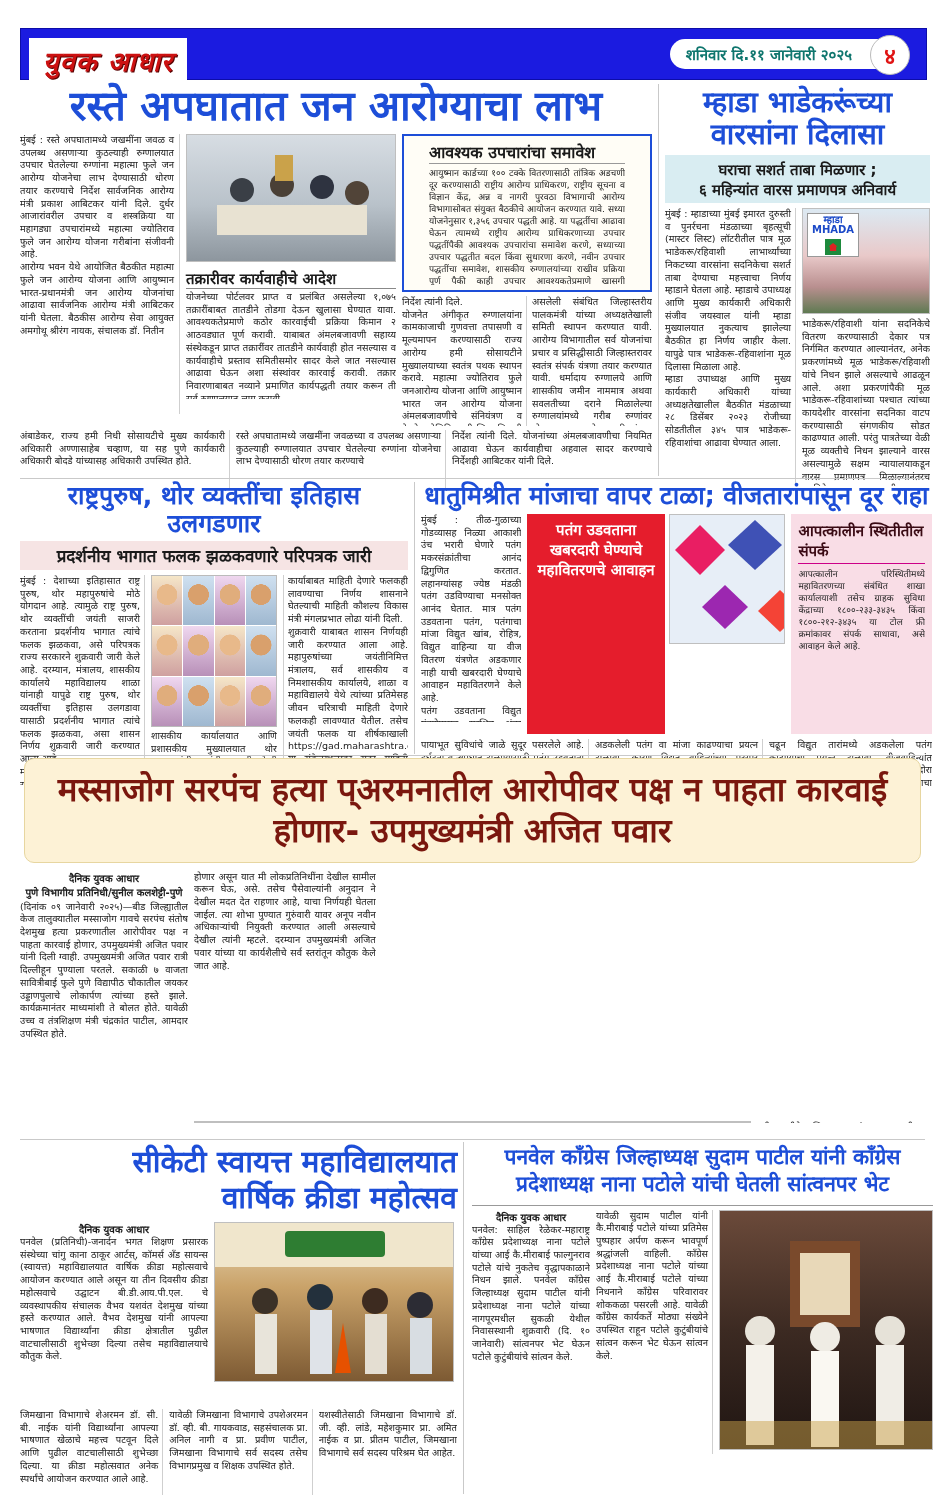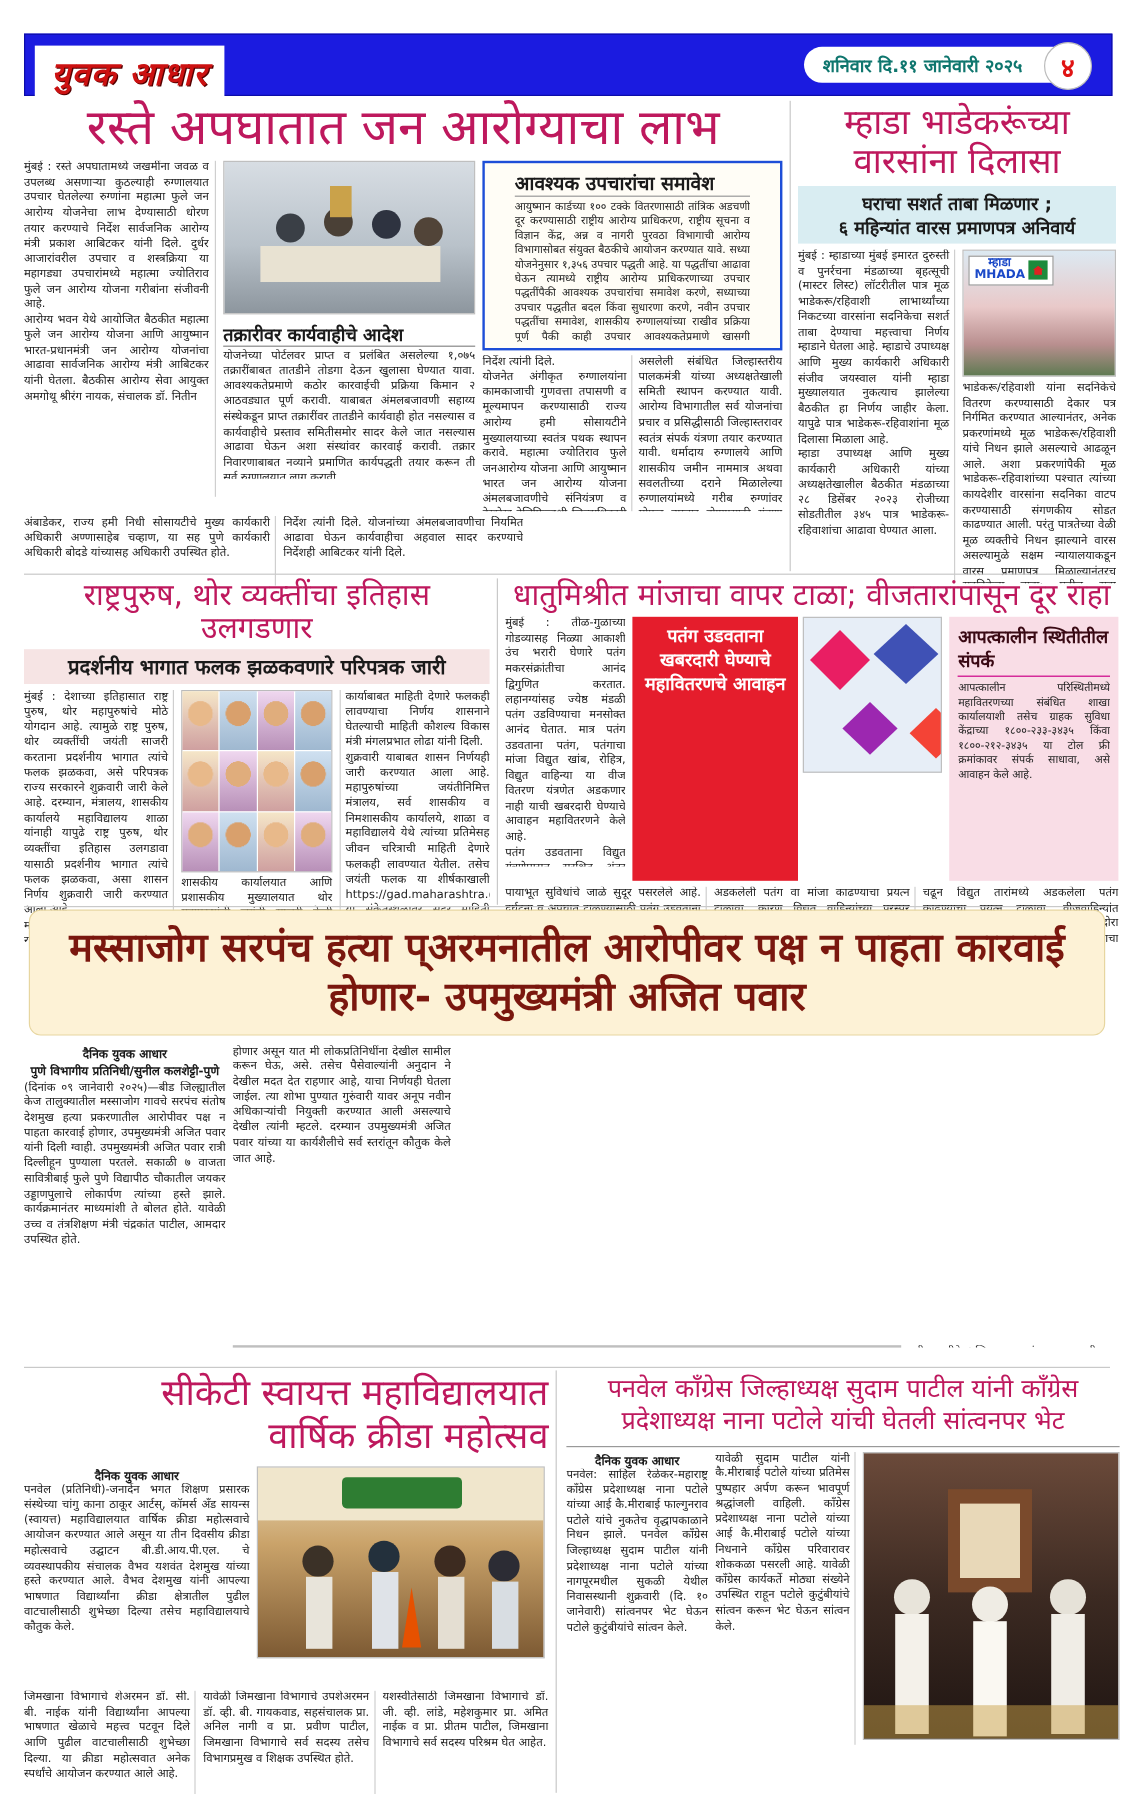--- a/index.html
+++ b/index.html
@@ -11,21 +11,21 @@
   .logo-box{background:#ffffff;margin-left:8px;padding:2px 14px;height:40px;display:flex;align-items:center;margin-top:12px;}
   .logo-text{font-size:27px;font-weight:bold;color:#cc1111;letter-spacing:1px;
              text-shadow:1px 1px 0 #550000;font-style:italic;}
   .date-pill{position:relative;background:#ffffff;border-radius:16px;height:30px;margin-right:34px;
              display:flex;align-items:center;padding:0 40px 0 16px;}
   .date-text{color:#0f766e;font-weight:bold;font-size:15px;}
   .page-circle{position:absolute;right:-18px;top:-4px;width:38px;height:38px;border-radius:50%;
                background:#ffffff;border:1px solid #bbb;display:flex;align-items:center;justify-content:center;}
   .page-num{color:#e01414;font-size:22px;font-weight:bold;}
   
-  .headline{font-weight:normal;color:#be185d;line-height:1.12;}
+  .headline{font-weight:bold;color:#1d4ed8;line-height:1.12;}
   .tcol{font-size:9.5px;line-height:1.34;text-align:justify;color:#222;overflow:hidden;white-space:pre-line;}
   .vr{border-right:1px solid #cfcfcf;}
   .hrule{position:absolute;left:20px;width:905px;border-top:1px solid #c9c9c9;}
   .photo{position:relative;overflow:hidden;border:1px solid #bfbfbf;}
   .byline{font-weight:bold;text-align:center;font-size:10px;}
   
   .sec1{position:absolute;left:20px;top:84px;width:905px;height:392px;display:flex;}
   .sec1-left{width:632px;border-right:1px solid #c9c9c9;padding-right:6px;}
   .sec1-right{width:267px;padding-left:6px;}
   .h-main{font-size:41px;text-align:center;margin:0 0 4px 0;}
@@ -36,21 +36,21 @@
   .health-right{width:252px;display:flex;flex-direction:column;gap:4px;}
   .meeting{height:126px;background:linear-gradient(180deg,#d7dde3 0%,#b9c2ca 55%,#8d969e 100%);}
   .infobox{border:2px solid #1d4ed8;padding:5px 25px;background:#fffdf6;}
   .infobox-title{font-size:16px;font-weight:bold;border-bottom:1px solid #999;margin-bottom:3px;}
   .sub2-title{font-size:15px;font-weight:bold;border-bottom:1px solid #888;margin:2px 0;}
   .health-bottom{display:flex;gap:6px;margin-top:4px;}
   .mhada-h{font-size:29px;text-align:center;margin:2px 0 4px 0;}
   .mhada-sub{background:#d9edf2;font-size:15px;font-weight:bold;text-align:center;padding:4px 2px;margin-bottom:5px;}
   .mhada-body{display:flex;gap:6px;align-items:flex-end;}
   .mhada-photo{height:104px;background:linear-gradient(180deg,#dce9f2 0%,#e9c9c9 45%,#b98f8f 75%,#5f7a52 100%);margin-bottom:4px;}
-  .mhada-logo{position:absolute;left:4px;top:4px;background:#ffffff;border:1px solid #999;padding:1px 4px;display:flex;gap:3px;align-items:center;}
+  .mhada-logo{position:absolute;left:4px;top:4px;background:#ffffff;border:1px solid #999;padding:1px 4px;display:flex;gap:3px;align-items:center;flex-direction:column;}
   .mhada-logo-txt{color:#1b49c8;font-weight:bold;font-size:10px;line-height:1.05;text-align:center;}
   .mhada-logo-sq{width:16px;height:16px;background:#1d8a3c;display:flex;align-items:center;justify-content:center;}
   .mhada-logo-house{width:9px;height:8px;background:#d22;clip-path:polygon(50% 0,100% 45%,85% 45%,85% 100%,15% 100%,15% 45%,0 45%);}
   
   .sec2{position:absolute;left:20px;top:482px;width:905px;height:272px;display:flex;}
   .sec2-left{width:388px;border-right:1px solid #c9c9c9;padding-right:6px;}
   .sec2-right{width:511px;padding-left:6px;}
   .h-med{font-size:25px;text-align:center;margin:0 0 3px 0;}
   .rp-sub{background:#f6e4e4;font-size:17px;font-weight:bold;text-align:center;padding:3px 0;margin-bottom:5px;}
   .rp-body{display:flex;gap:6px;}
@@ -134,20 +134,21 @@
           </div>
           <div style="display:flex;gap:5px;">
             <div class="tcol vr" style="width:120px;height:130px;padding-right:4px;">निर्देश त्यांनी दिले.
 योजनेत अंगीकृत रुग्णालयांना कामकाजाची गुणवत्ता तपासणी व मूल्यमापन करण्यासाठी राज्य आरोग्य हमी सोसायटीने मुख्यालयाच्या स्वतंत्र पथक स्थापन करावे. महात्मा ज्योतिराव फुले जनआरोग्य योजना आणि आयुष्मान भारत जन आरोग्य योजना अंमलबजावणीचे संनियंत्रण व देखरेख टेलिफिल्डशी जिल्हाधिकारी यांच्यामार्फत सदस्यांचा समावेश</div>
             <div class="tcol" style="width:120px;height:130px;">असलेली संबंधित जिल्हास्तरीय पालकमंत्री यांच्या अध्यक्षतेखाली समिती स्थापन करण्यात यावी. आरोग्य विभागातील सर्व योजनांचा प्रचार व प्रसिद्धीसाठी जिल्हास्तरावर स्वतंत्र संपर्क यंत्रणा तयार करण्यात यावी. धर्मादाय रुग्णालये आणि शासकीय जमीन नाममात्र अथवा सवलतीच्या दराने मिळालेल्या रुग्णालयांमध्ये गरीब रुग्णांवर मोफत उपचार होण्यासाठी यंत्रणा विकसित करावी, असे निर्देशही आबिटकर यांनी दिल्या.</div>
           </div>
         </div>
       </div>
       <div class="health-bottom">
         <div class="tcol vr" style="width:205px;height:58px;padding-right:4px;">अंबाडेकर, राज्य हमी निधी सोसायटीचे मुख्य कार्यकारी अधिकारी अण्णासाहेब चव्हाण, या सह पुणे कार्यकारी अधिकारी बोदडे यांच्यासह अधिकारी उपस्थित होते.</div>
+        <div class="tcol vr" style="width:205px;height:58px;padding-right:4px;">रस्ते अपघातामध्ये जखमींना जवळच्या व उपलब्ध असणाऱ्या कुठल्याही रुग्णालयात उपचार घेतलेल्या रुग्णांना योजनेचा लाभ देण्यासाठी धोरण तयार करण्याचे</div>
         <div class="tcol" style="width:200px;height:58px;">निर्देश त्यांनी दिले. योजनांच्या अंमलबजावणीचा नियमित आढावा घेऊन कार्यवाहीचा अहवाल सादर करण्याचे निर्देशही आबिटकर यांनी दिले.</div>
       </div>
     </div>
 
     <div class="sec1-right">
       <div class="headline mhada-h">म्हाडा भाडेकरूंच्या वारसांना दिलासा</div>
       <div class="mhada-sub" style="white-space:pre-line;">घराचा सशर्त ताबा मिळणार ;
 ६ महिन्यांत वारस प्रमाणपत्र अनिवार्य</div>
       <div class="mhada-body">
         <div class="tcol vr" style="width:126px;height:278px;padding-right:4px;">मुंबई : म्हाडाच्या मुंबई इमारत दुरुस्ती व पुनर्रचना मंडळाच्या बृहत्सूची (मास्टर लिस्ट) लॉटरीतील पात्र मूळ भाडेकरू/रहिवाशी लाभार्थ्यांच्या निकटच्या वारसांना सदनिकेचा सशर्त ताबा देण्याचा महत्त्वाचा निर्णय म्हाडाने घेतला आहे. म्हाडाचे उपाध्यक्ष आणि मुख्य कार्यकारी अधिकारी संजीव जयस्वाल यांनी म्हाडा मुख्यालयात नुकत्याच झालेल्या बैठकीत हा निर्णय जाहीर केला. यापुढे पात्र भाडेकरू-रहिवाशांना मूळ दिलासा मिळाला आहे.

